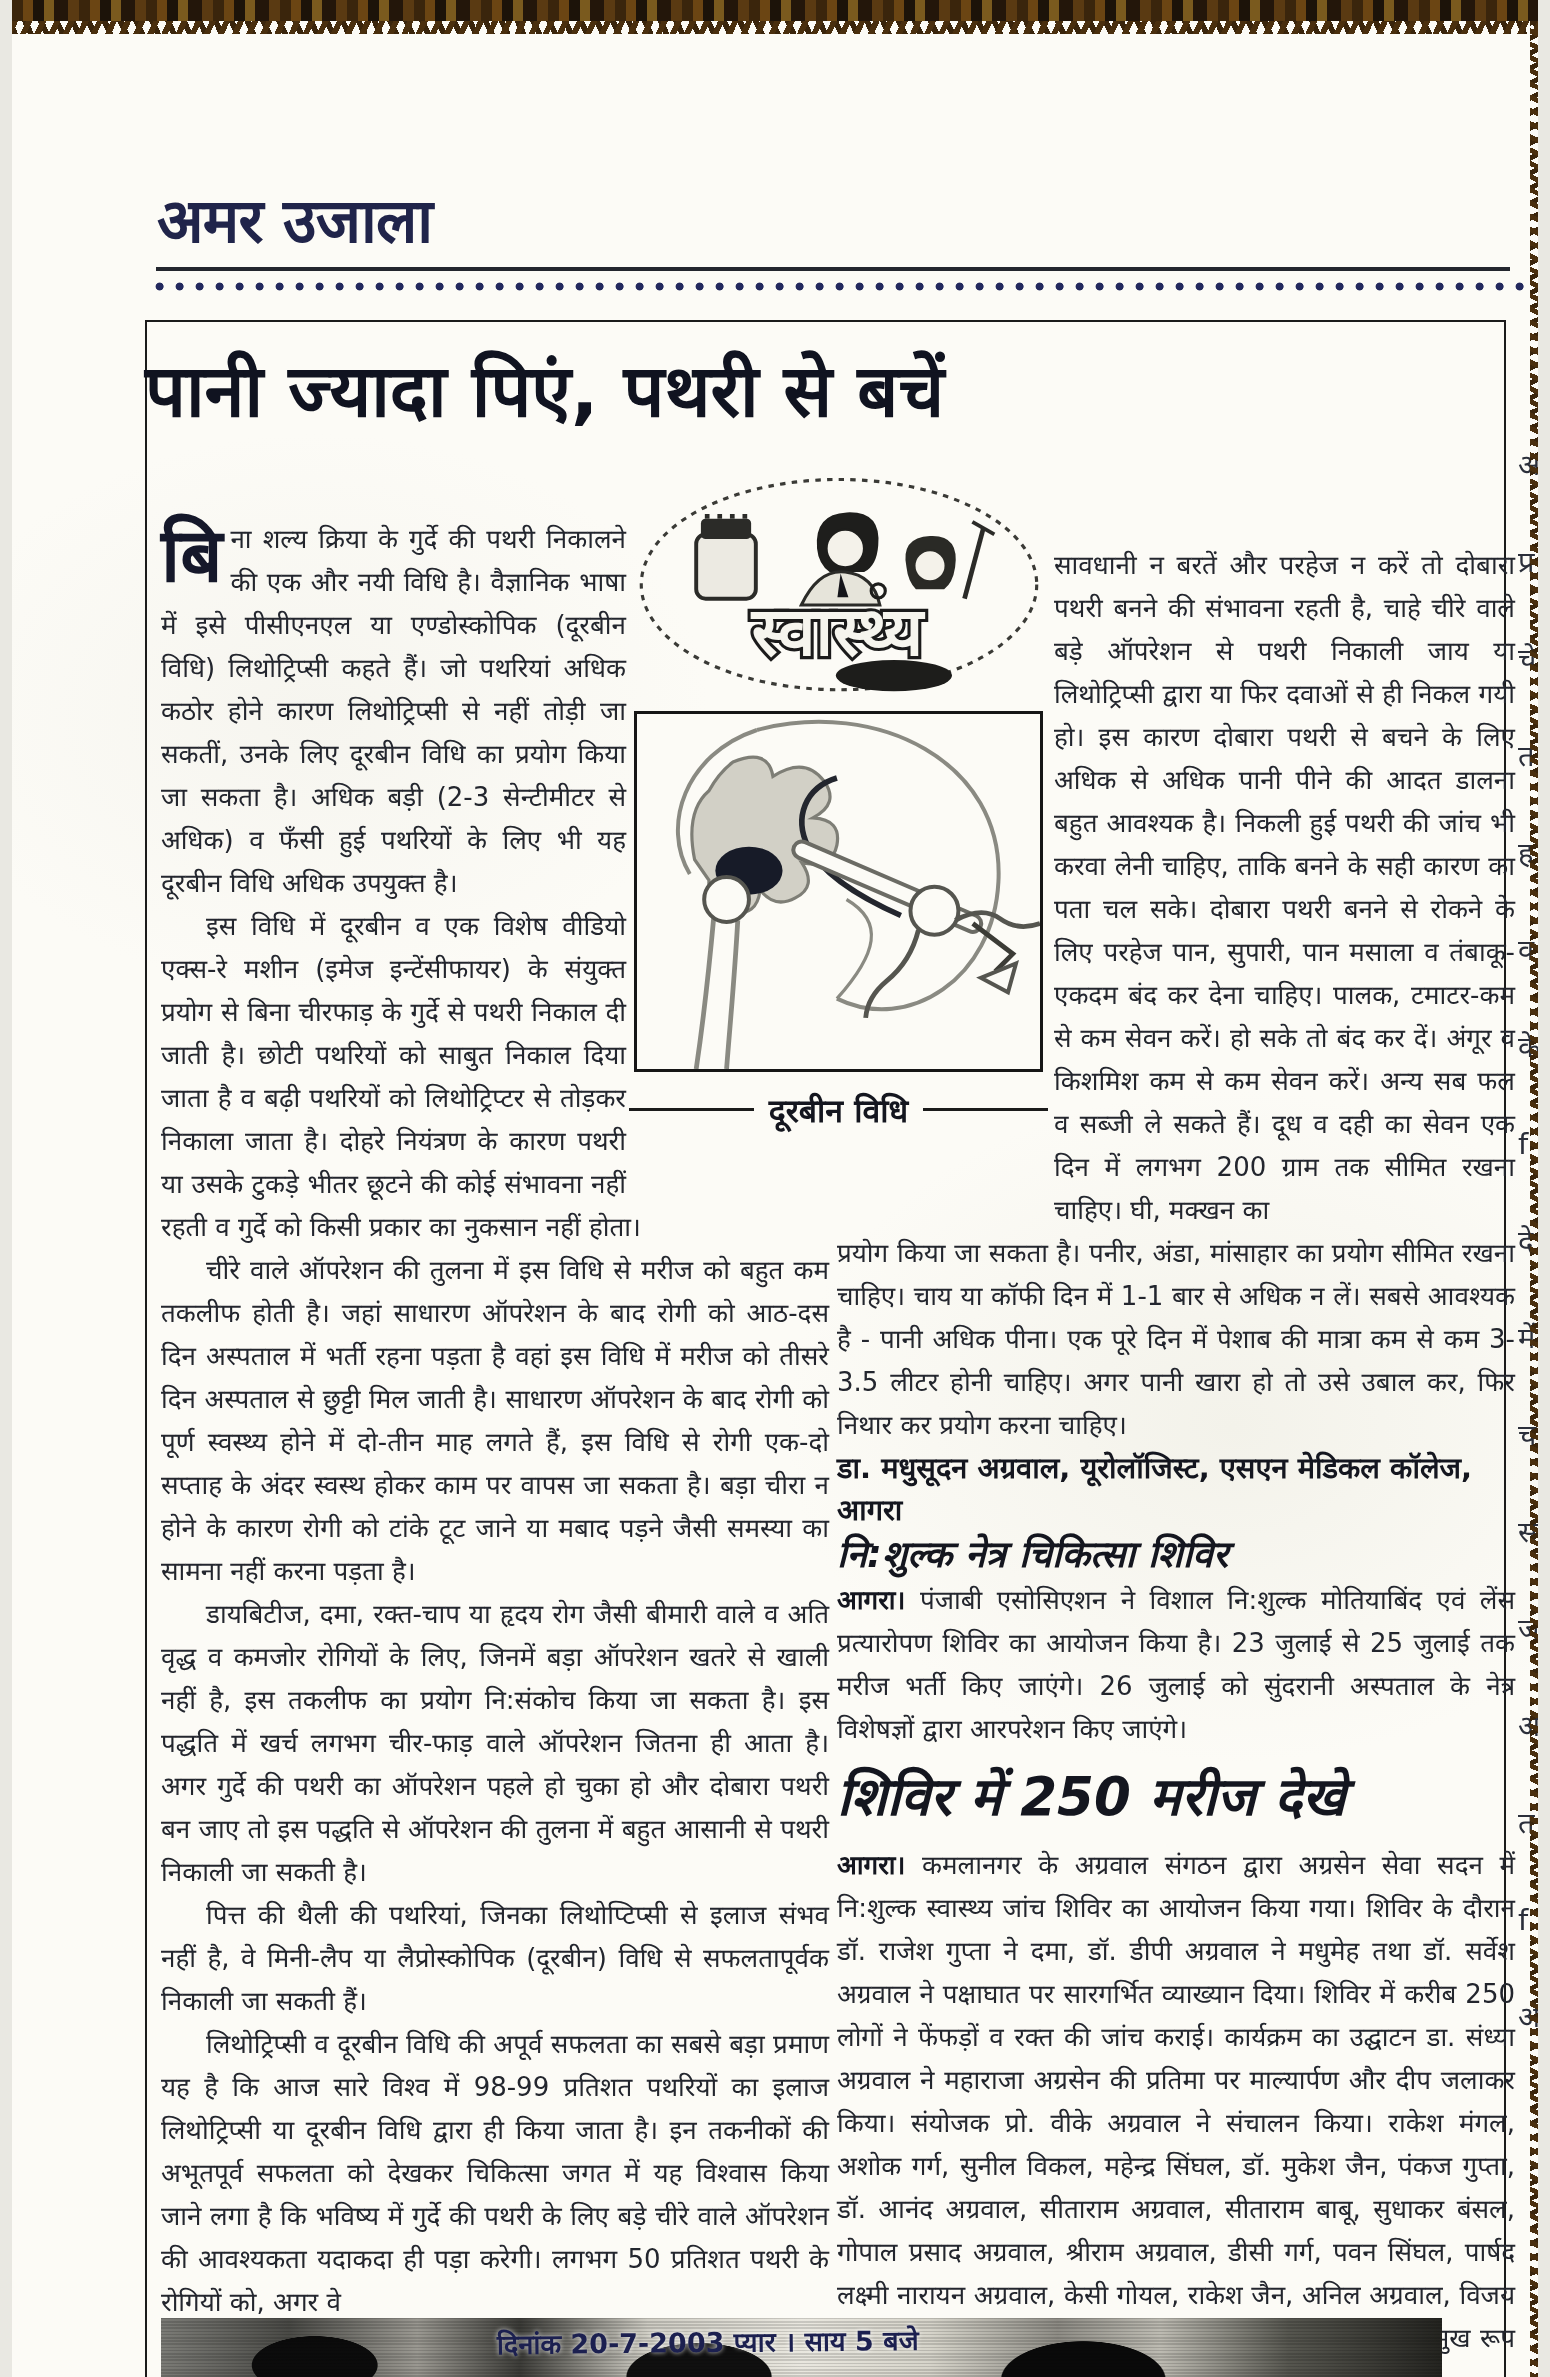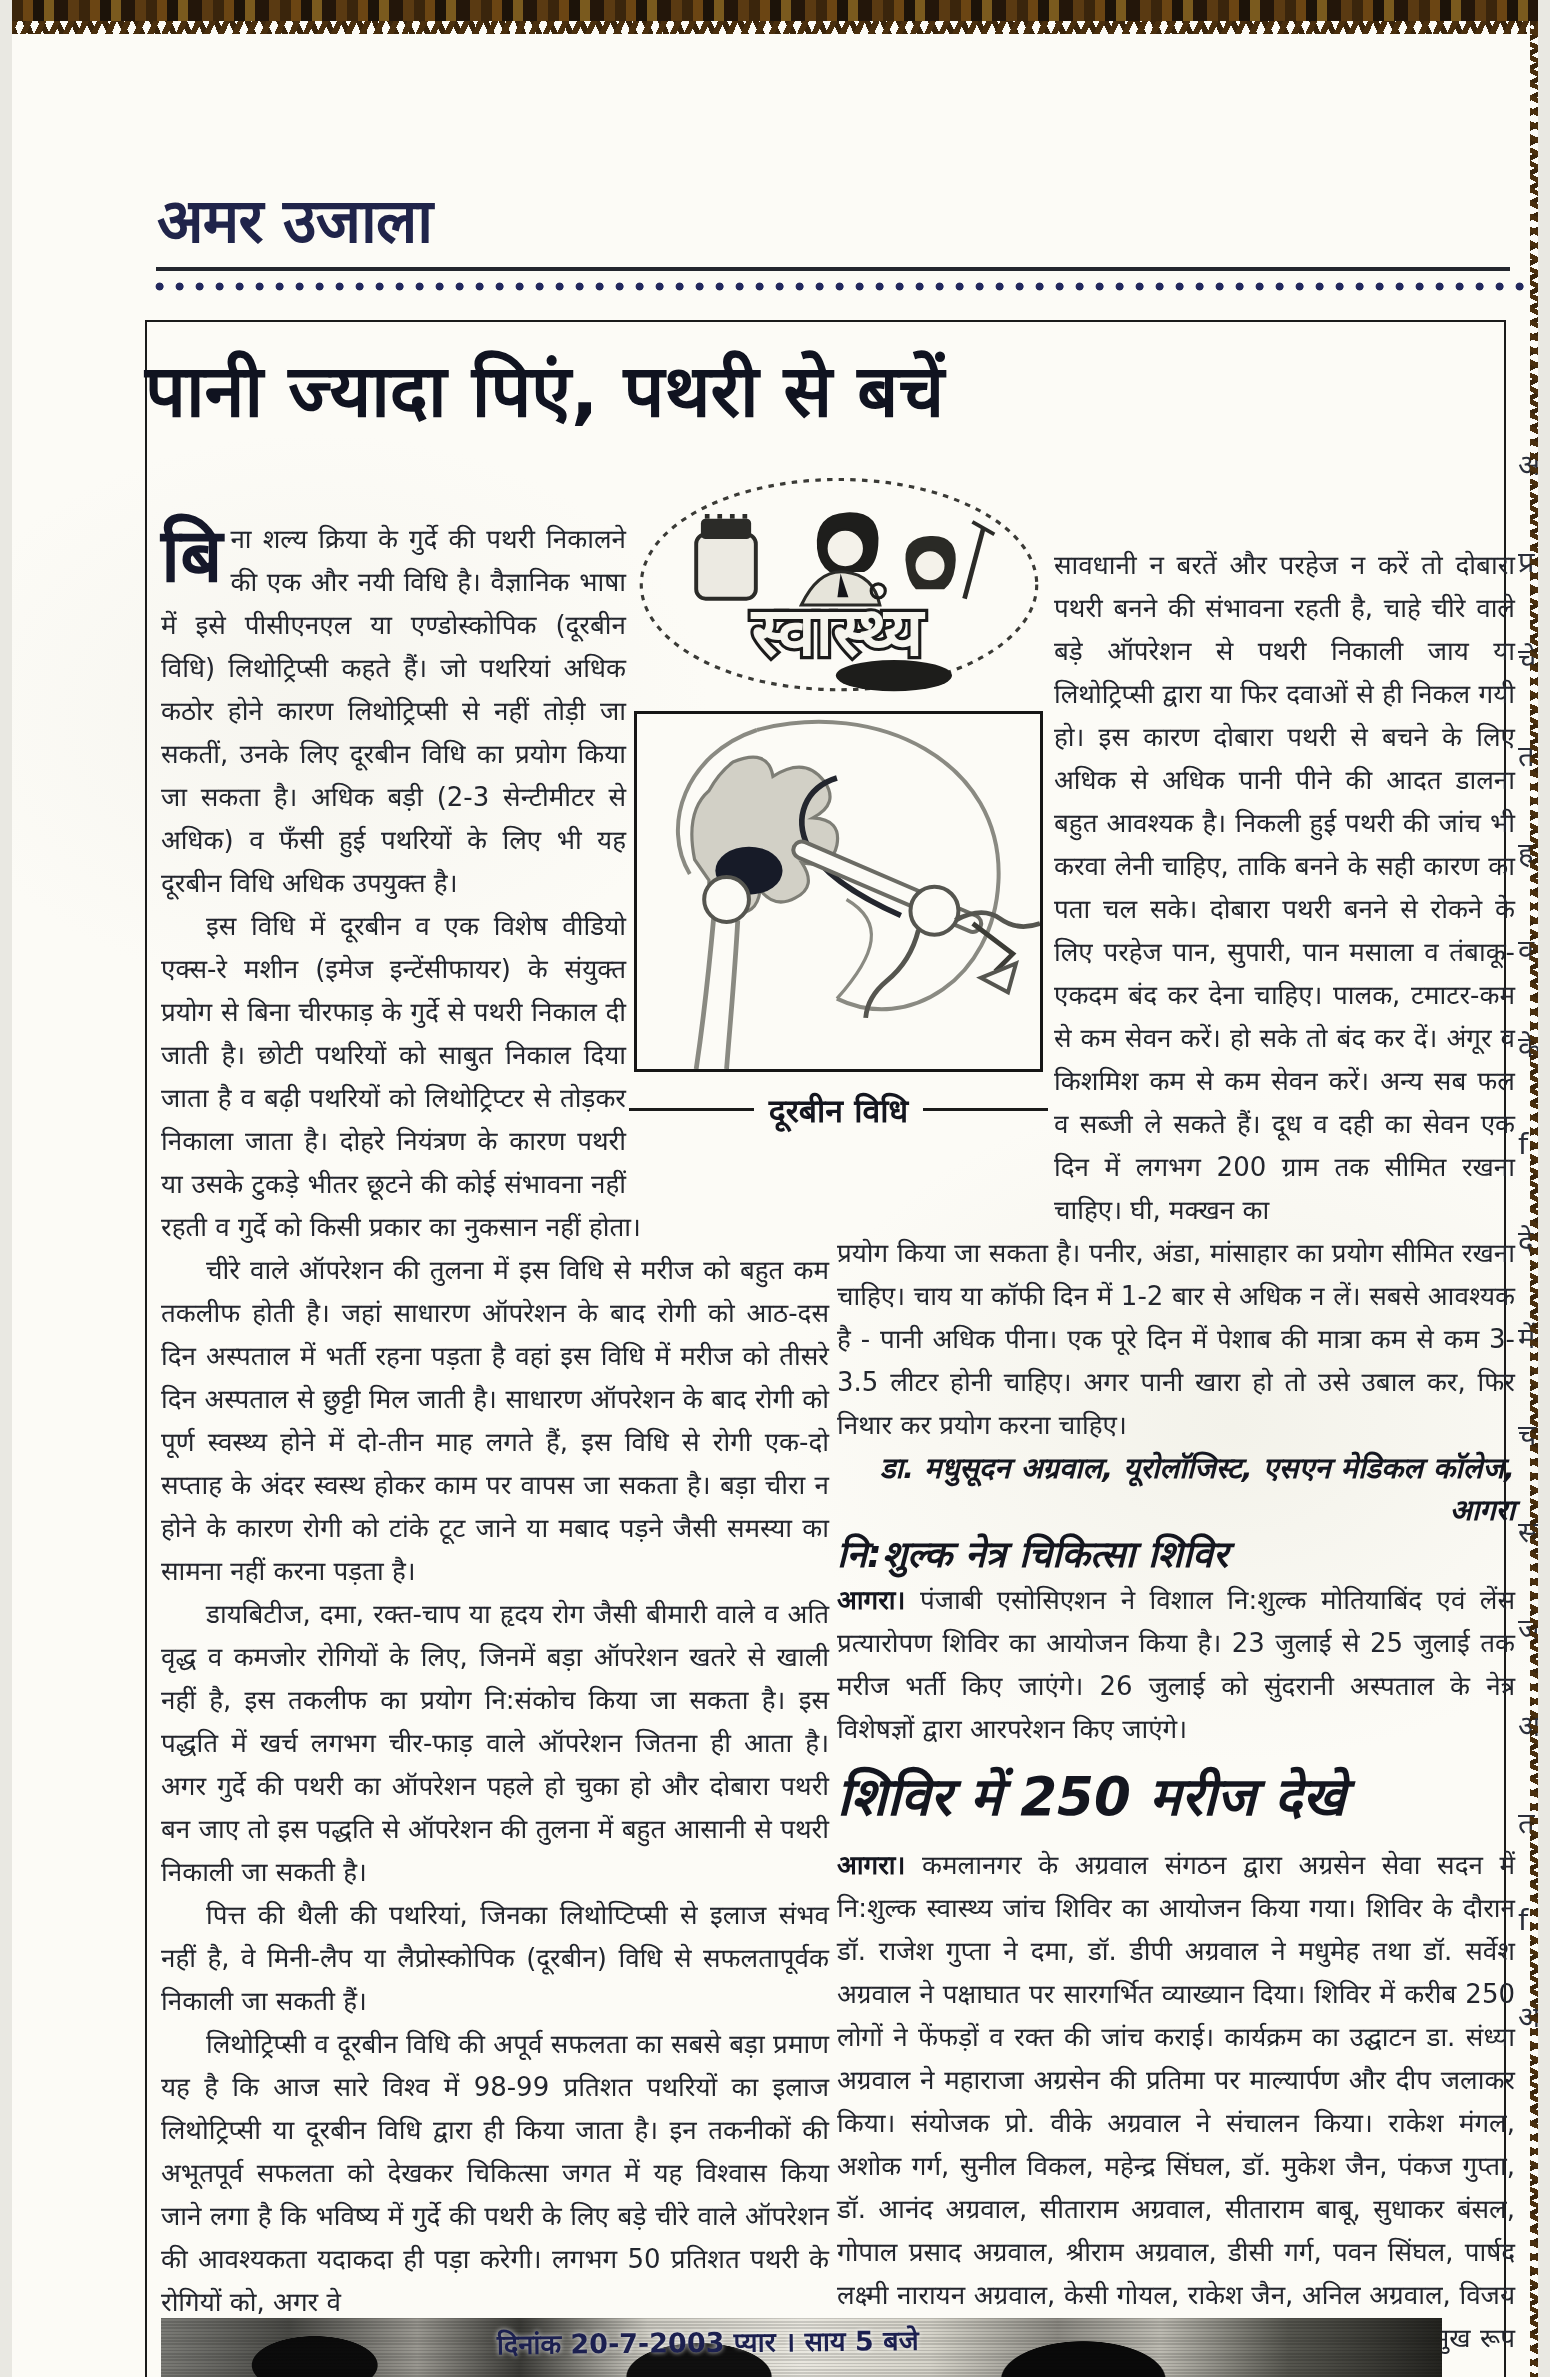--- a/index.html
+++ b/index.html
@@ -73,22 +73,22 @@
   .flow p.indent{text-indent:45px;}
   .flow-left{left:149px;top:518px;width:668px;}
   .flow-right{left:825px;top:544px;width:678px;}
   .spacer-right{float:right;width:203px;height:649px;}
   .spacer-left{float:left;width:217px;height:665px;}
   .dropcap{
     float:left;font-size:74px;line-height:64px;font-weight:800;
     padding:4.8px 8px 0 0;color:#15182a;
   }
   .byline{
-    font-weight:800;text-align:right;font-size:29px;line-height:42px;
-    margin:11.2px 0 4.8px 0;color:#14161f;text-indent:0;font-style:italic;
+    font-weight:800;text-align:left;font-size:29px;line-height:42px;
+    margin:11.2px 0 4.8px 0;color:#14161f;text-indent:0;
   }
   .news-heading{
     font-weight:800;text-align:left;font-size:37px;line-height:48px;
     margin:6.4px 0 11.2px 0;color:#14161f;text-indent:0;font-style:italic;
   }
   .news-heading.big{font-size:53px;line-height:64px;margin:14.4px 0 14.4px 0;}
   .dateline{font-weight:700;color:#14161f;}
   
   .figure{
     position:absolute;left:617px;top:473px;width:419px;z-index:2;text-align:right;
@@ -151,21 +151,21 @@
     <p class="indent">इस विधि में दूरबीन व एक विशेष वीडियो एक्स-रे मशीन (इमेज इन्टेंसीफायर) के संयुक्त प्रयोग से बिना चीरफाड़ के गुर्दे से पथरी निकाल दी जाती है। छोटी पथरियों को साबुत निकाल दिया जाता है व बढ़ी पथरियों को लिथोट्रिप्टर से तोड़कर निकाला जाता है। दोहरे नियंत्रण के कारण पथरी या उसके टुकड़े भीतर छूटने की कोई संभावना नहीं रहती व गुर्दे को किसी प्रकार का नुकसान नहीं होता।</p>
     <p class="indent">चीरे वाले ऑपरेशन की तुलना में इस विधि से मरीज को बहुत कम तकलीफ होती है। जहां साधारण ऑपरेशन के बाद रोगी को आठ-दस दिन अस्पताल में भर्ती रहना पड़ता है वहां इस विधि में मरीज को तीसरे दिन अस्पताल से छुट्टी मिल जाती है। साधारण ऑपरेशन के बाद रोगी को पूर्ण स्वस्थ्य होने में दो-तीन माह लगते हैं, इस विधि से रोगी एक-दो सप्ताह के अंदर स्वस्थ होकर काम पर वापस जा सकता है। बड़ा चीरा न होने के कारण रोगी को टांके टूट जाने या मबाद पड़ने जैसी समस्या का सामना नहीं करना पड़ता है।</p>
     <p class="indent">डायबिटीज, दमा, रक्त-चाप या हृदय रोग जैसी बीमारी वाले व अति वृद्ध व कमजोर रोगियों के लिए, जिनमें बड़ा ऑपरेशन खतरे से खाली नहीं है, इस तकलीफ का प्रयोग नि:संकोच किया जा सकता है। इस पद्धति में खर्च लगभग चीर-फाड़ वाले ऑपरेशन जितना ही आता है। अगर गुर्दे की पथरी का ऑपरेशन पहले हो चुका हो और दोबारा पथरी बन जाए तो इस पद्धति से ऑपरेशन की तुलना में बहुत आसानी से पथरी निकाली जा सकती है।</p>
     <p class="indent">पित्त की थैली की पथरियां, जिनका लिथोप्टिप्सी से इलाज संभव नहीं है, वे मिनी-लैप या लैप्रोस्कोपिक (दूरबीन) विधि से सफलतापूर्वक निकाली जा सकती हैं।</p>
     <p class="indent">लिथोट्रिप्सी व दूरबीन विधि की अपूर्व सफलता का सबसे बड़ा प्रमाण यह है कि आज सारे विश्व में 98-99 प्रतिशत पथरियों का इलाज लिथोट्रिप्सी या दूरबीन विधि द्वारा ही किया जाता है। इन तकनीकों की अभूतपूर्व सफलता को देखकर चिकित्सा जगत में यह विश्वास किया जाने लगा है कि भविष्य में गुर्दे की पथरी के लिए बड़े चीरे वाले ऑपरेशन की आवश्यकता यदाकदा ही पड़ा करेगी। लगभग 50 प्रतिशत पथरी के रोगियों को, अगर वे</p>
   </div>
 
   <div class="flow flow-right">
     <div class="spacer-left"></div>
     <p>सावधानी न बरतें और परहेज न करें तो दोबारा पथरी बनने की संभावना रहती है, चाहे चीरे वाले बड़े ऑपरेशन से पथरी निकाली जाय या लिथोट्रिप्सी द्वारा या फिर दवाओं से ही निकल गयी हो। इस कारण दोबारा पथरी से बचने के लिए अधिक से अधिक पानी पीने की आदत डालना बहुत आवश्यक है। निकली हुई पथरी की जांच भी करवा लेनी चाहिए, ताकि बनने के सही कारण का पता चल सके। दोबारा पथरी बनने से रोकने के लिए परहेज पान, सुपारी, पान मसाला व तंबाकू-एकदम बंद कर देना चाहिए। पालक, टमाटर-कम से कम सेवन करें। हो सके तो बंद कर दें। अंगूर व किशमिश कम से कम सेवन करें। अन्य सब फल व सब्जी ले सकते हैं। दूध व दही का सेवन एक दिन में लगभग 200 ग्राम तक सीमित रखना चाहिए। घी, मक्खन का</p>
-    <p>प्रयोग किया जा सकता है। पनीर, अंडा, मांसाहार का प्रयोग सीमित रखना चाहिए। चाय या कॉफी दिन में 1-2 बार से अधिक न लें। सबसे आवश्यक है - पानी अधिक पीना। एक पूरे दिन में पेशाब की मात्रा कम से कम 3-3.5 लीटर होनी चाहिए। अगर पानी खारा हो तो उसे उबाल कर, फिर निथार कर प्रयोग करना चाहिए।</p>
+    <p>प्रयोग किया जा सकता है। पनीर, अंडा, मांसाहार का प्रयोग सीमित रखना चाहिए। चाय या कॉफी दिन में 1-1 बार से अधिक न लें। सबसे आवश्यक है - पानी अधिक पीना। एक पूरे दिन में पेशाब की मात्रा कम से कम 3-3.5 लीटर होनी चाहिए। अगर पानी खारा हो तो उसे उबाल कर, फिर निथार कर प्रयोग करना चाहिए।</p>
     <p class="byline">डा. मधुसूदन अग्रवाल, यूरोलॉजिस्ट, एसएन मेडिकल कॉलेज, आगरा</p>
     <p class="news-heading">नि:शुल्क नेत्र चिकित्सा शिविर</p>
     <p><span class="dateline">आगरा।</span><span> पंजाबी एसोसिएशन ने विशाल नि:शुल्क मोतियाबिंद एवं लेंस प्रत्यारोपण शिविर का आयोजन किया है। 23 जुलाई से 25 जुलाई तक मरीज भर्ती किए जाएंगे। 26 जुलाई को सुंदरानी अस्पताल के नेत्र विशेषज्ञों द्वारा आरपरेशन किए जाएंगे।</span></p>
     <p class="news-heading big">शिविर में 250 मरीज देखे</p>
     <p><span class="dateline">आगरा।</span><span> कमलानगर के अग्रवाल संगठन द्वारा अग्रसेन सेवा सदन में नि:शुल्क स्वास्थ्य जांच शिविर का आयोजन किया गया। शिविर के दौरान डॉ. राजेश गुप्ता ने दमा, डॉ. डीपी अग्रवाल ने मधुमेह तथा डॉ. सर्वेश अग्रवाल ने पक्षाघात पर सारगर्भित व्याख्यान दिया। शिविर में करीब 250 लोगों ने फेंफड़ों व रक्त की जांच कराई। कार्यक्रम का उद्घाटन डा. संध्या अग्रवाल ने महाराजा अग्रसेन की प्रतिमा पर माल्यार्पण और दीप जलाकर किया। संयोजक प्रो. वीके अग्रवाल ने संचालन किया। राकेश मंगल, अशोक गर्ग, सुनील विकल, महेन्द्र सिंघल, डॉ. मुकेश जैन, पंकज गुप्ता, डॉ. आनंद अग्रवाल, सीताराम अग्रवाल, सीताराम बाबू, सुधाकर बंसल, गोपाल प्रसाद अग्रवाल, श्रीराम अग्रवाल, डीसी गर्ग, पवन सिंघल, पार्षद लक्ष्मी नारायन अग्रवाल, केसी गोयल, राकेश जैन, अनिल अग्रवाल, विजय अग्रवाल, मुरारीलाल गोयल, गिरीश गर्ग व विजय सिंघल आदि प्रमुख रूप से उपस्थित थे।</span></p>
   </div>
 
   <div class="figure">
     <div class="logo-wrap">
       <svg viewBox="0 0 520 285" width="408" height="224">

